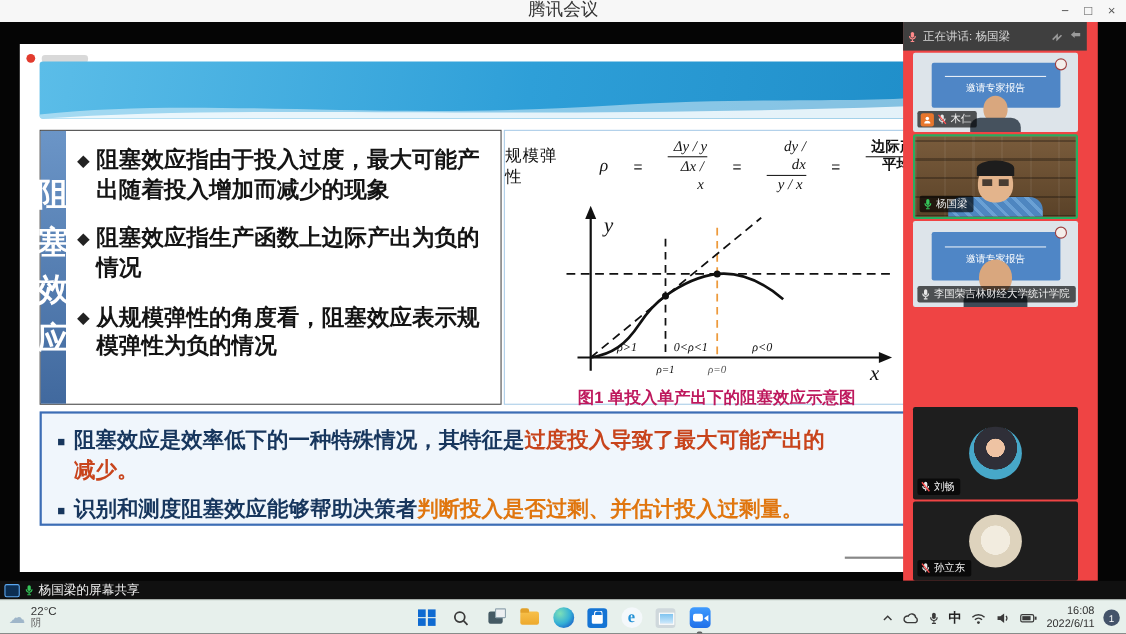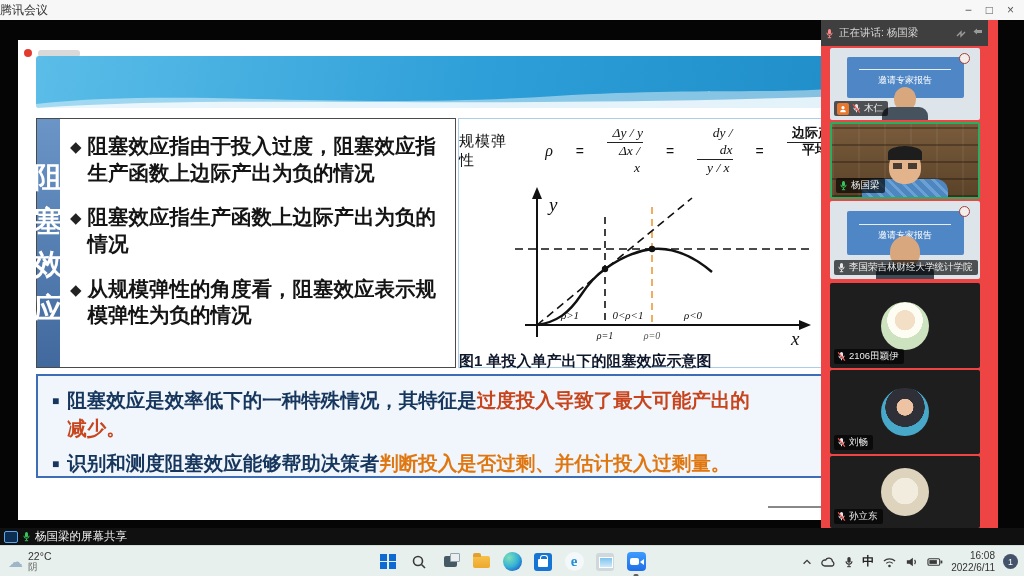--- a/index.html
+++ b/index.html
@@ -2,22 +2,22 @@
 <html><head>
 <meta charset="utf-8">
 <style>
   html,body{margin:0;padding:0;background:#000;}
   #app{position:relative;width:1024px;height:576px;overflow:hidden;
        font-family:"Liberation Sans","DejaVu Sans",sans-serif;}
 
   
   .titlebar{position:absolute;left:0;top:0;width:1024px;height:20px;background:#f7f7f7;
             border-bottom:1px solid #ddd;}
-  .tb-title{position:absolute;left:0;right:0;top:0;height:20px;line-height:20px;
-            font-size:12px;color:#333;}
+  .tb-title{position:absolute;left:0;right:0;top:0;height:20px;line-height:20px;text-align:center;
+            font-size:16px;color:#333;}
   .tb-controls{position:absolute;right:4px;top:0;height:20px;display:flex;align-items:center;gap:14px;
                font-size:12px;color:#555;padding-right:6px;}
   .tbc{cursor:default;}
 
   
   .workspace{position:absolute;left:0;top:20px;width:1024px;height:508px;background:#050505;}
 
   
   .slide{position:absolute;left:18px;top:20px;width:837px;height:480px;background:#fff;}
   .red-dot{position:absolute;left:6px;top:9px;width:8px;height:8px;border-radius:50%;background:#e23b2e;}
@@ -49,21 +49,21 @@
   .figbox{position:absolute;left:440px;top:78px;width:387px;height:250px;border:1px solid #abcde8;background:#fff;
           box-sizing:border-box;padding-top:6px;}
   .formula{display:flex;align-items:center;justify-content:center;gap:23px;font-size:14px;color:#111;}
   .f-label{font-size:15px;letter-spacing:1px;color:#111;}
   .rho{font-family:"Liberation Serif","DejaVu Serif",serif;font-style:italic;font-size:16px;}
   .frac{display:inline-flex;flex-direction:column;text-align:right;line-height:1.25;
         font-family:"Liberation Serif","DejaVu Serif",serif;font-style:italic;font-size:13.5px;}
   .frac .den{border-top:1.2px solid #222;padding:0 3px;}
   .frac.cjk{font-style:normal;font-family:Liberation Mono, monospace;font-size:13px;font-weight:600;}
   .chart{display:block;margin:2px auto 0 auto;}
-  .fig-caption{font-weight:700;font-size:15px;color:#0f172a;margin-top:1px;}
+  .fig-caption{text-align:center;font-weight:700;font-size:15px;color:#be185d;margin-top:1px;}
 
   .summarybox{position:absolute;left:18px;top:334px;width:809px;height:104px;background:#f0f6fc;
               border:2px solid #3c6db5;box-sizing:border-box;padding:10px 84px 0 14px;}
   .summarybox .srow{display:flex;margin-bottom:6px;line-height:1.45;}
   .summarybox .sm{color:#17365d;font-size:12px;margin:7px 8px 0 0;flex:0 0 auto;}
   .stext{font-size:19.5px;font-weight:700;color:#17365d;}
   .hl1{color:#c8441c;} .hl2{color:#e0760f;}
 
   .pagenum{position:absolute;right:16px;top:446px;font-size:16px;font-weight:700;color:#111;}
   .pageline{position:absolute;right:0;top:466px;width:87px;height:2px;background:#888;}
@@ -185,21 +185,21 @@
         </svg>
       </div>
 
       <div class="bulletbox">
         <div class="strip">
           <span>阻塞效应</span>
         </div>
         <ul class="bullets">
           <li>
             <span class="bm">◆</span>
-            <span>阻塞效应指由于投入过度，阻塞效应指生产函数上边际产出为负的情况</span>
+            <span>阻塞效应指由于投入过度，最大可能产出随着投入增加而减少的现象</span>
           </li>
           <li>
             <span class="bm">◆</span>
             <span>阻塞效应指生产函数上边际产出为负的情况</span>
           </li>
           <li>
             <span class="bm">◆</span>
             <span>从规模弹性的角度看，阻塞效应表示规模弹性为负的情况</span>
           </li>
         </ul>
@@ -357,34 +357,20 @@
                 <rect x="4" y="1" width="4" height="7" rx="2" fill="currentColor"></rect>
                 <path d="M2.5 6a3.5 3.5 0 0 0 7 0" fill="none" stroke="currentColor" stroke-width="1.3"></path>
                 <line x1="6" y1="9.8" x2="6" y2="12" stroke="currentColor" stroke-width="1.3"></line>
                 <line x1="3.8" y1="12.6" x2="8.2" y2="12.6" stroke="currentColor" stroke-width="1.3"></line>
               </svg>
           </span>
           <span class="nm">李国荣吉林财经大学统计学院</span>
         </div>
       </div>
 
-      <div class="tile t4 t-av">
-        <div class="av av4"></div>
-        <div class="namebar">
-          <span class="mic" style="color:#e8e8e8;">
-            <svg width="9" height="11" viewBox="0 0 12 14">
-                <rect x="4" y="1" width="4" height="7" rx="2" fill="currentColor"></rect>
-                <path d="M2.5 6a3.5 3.5 0 0 0 7 0" fill="none" stroke="currentColor" stroke-width="1.3"></path>
-                <line x1="6" y1="9.8" x2="6" y2="12" stroke="currentColor" stroke-width="1.3"></line>
-                <line x1="1.5" y1="1.5" x2="10.5" y2="12.5" stroke="#ff5252" stroke-width="1.6"></line>
-              </svg>
-          </span>
-          <span class="nm">2106田颖伊</span>
-        </div>
-      </div>
 
       <div class="tile t5 t-av">
         <div class="av av5"></div>
         <div class="namebar">
           <span class="mic" style="color:#e8e8e8;">
             <svg width="9" height="11" viewBox="0 0 12 14">
                 <rect x="4" y="1" width="4" height="7" rx="2" fill="currentColor"></rect>
                 <path d="M2.5 6a3.5 3.5 0 0 0 7 0" fill="none" stroke="currentColor" stroke-width="1.3"></path>
                 <line x1="6" y1="9.8" x2="6" y2="12" stroke="currentColor" stroke-width="1.3"></line>
                 <line x1="1.5" y1="1.5" x2="10.5" y2="12.5" stroke="#ff5252" stroke-width="1.6"></line>

